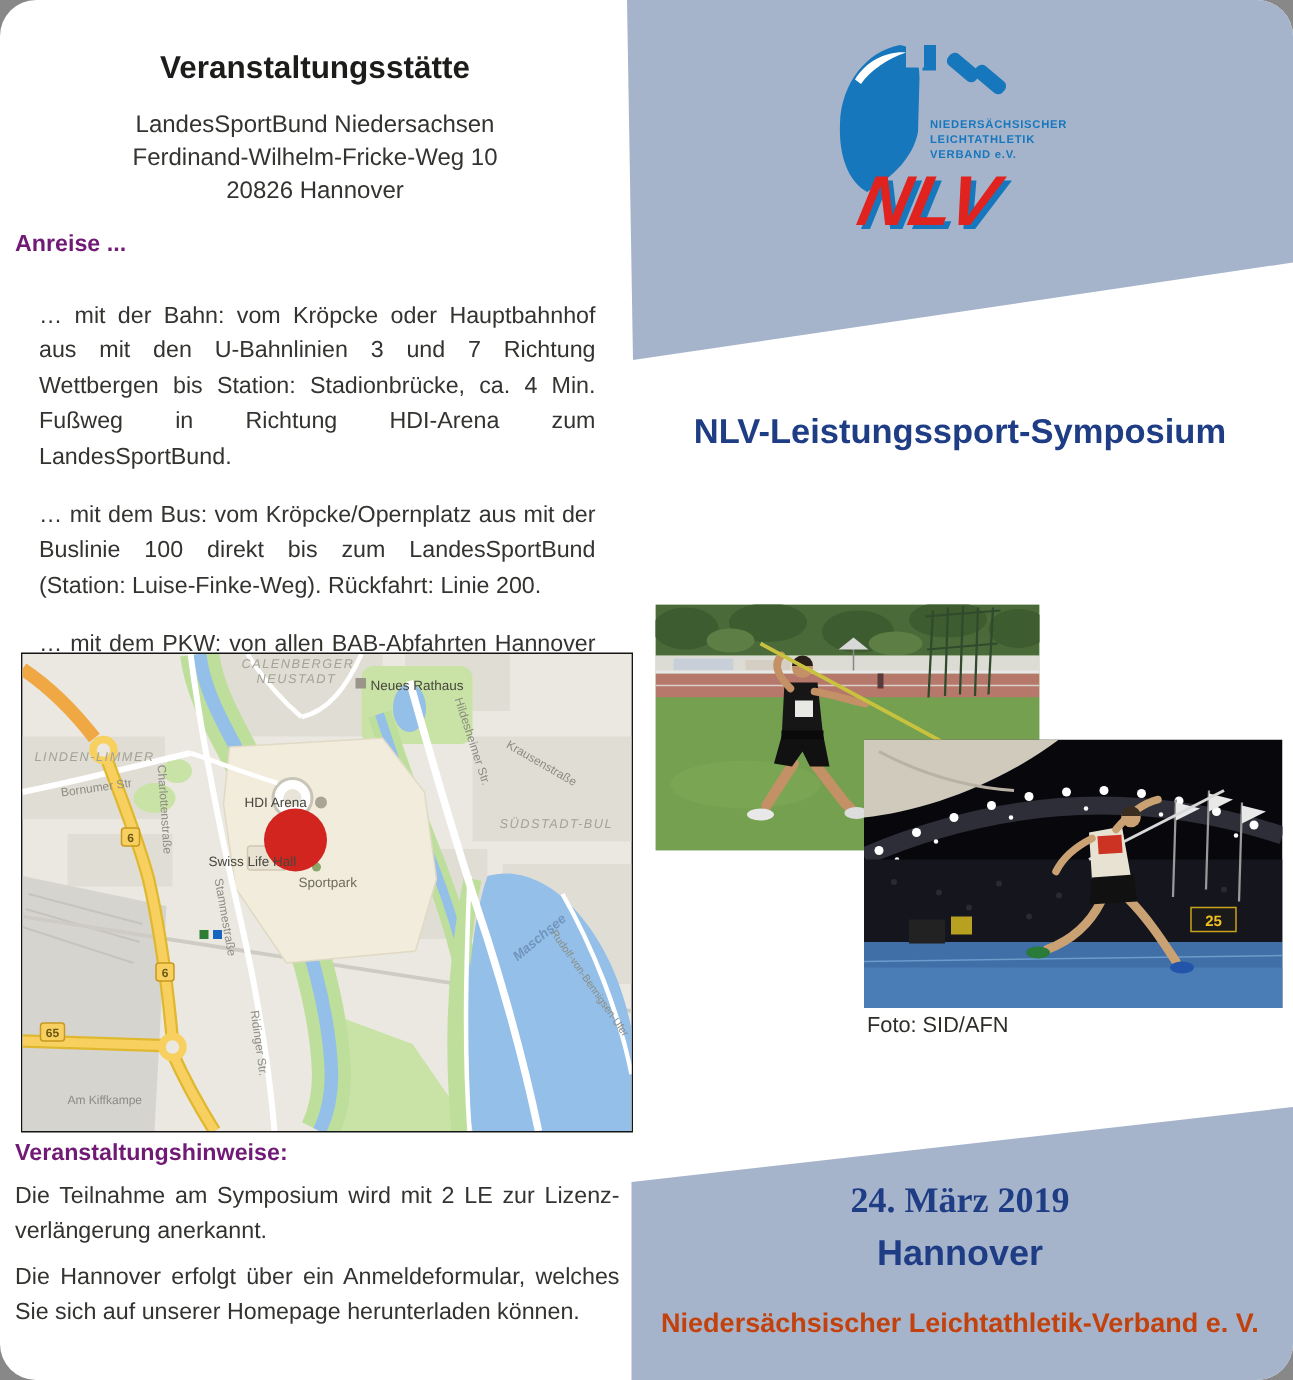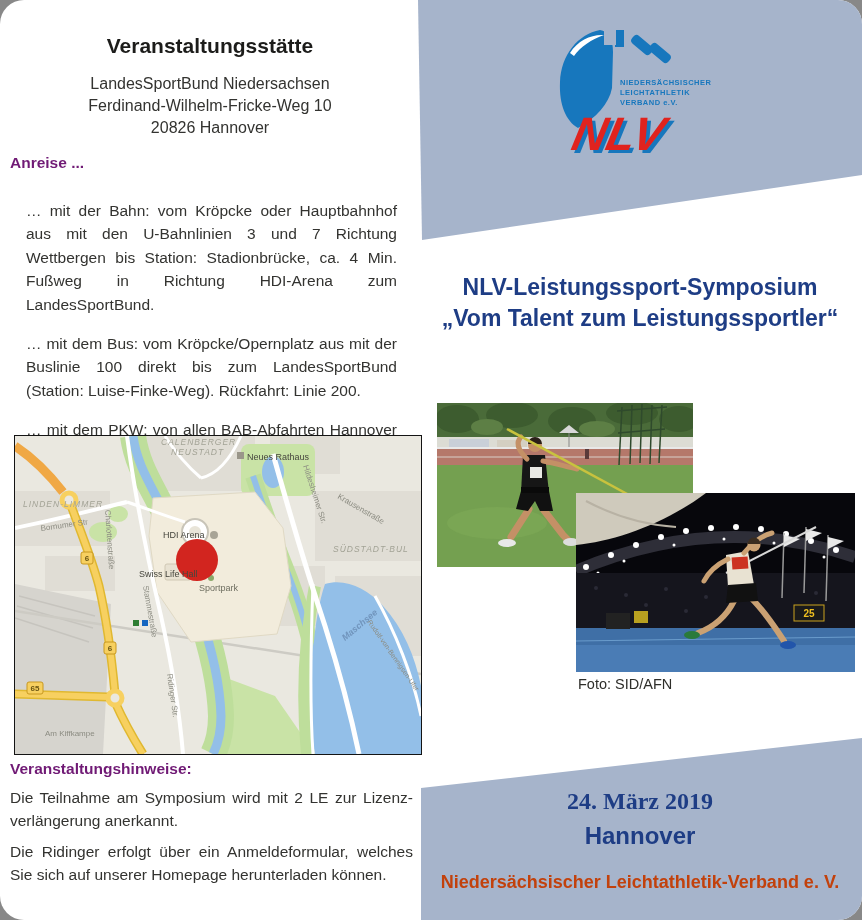--- a/index.html
+++ b/index.html
@@ -154,21 +154,21 @@
       <text x="288" y="30" class="m-street" transform="rotate(72 288 30)">Hildesheimer Str.</text>
       <text x="128" y="150" class="m-street" transform="rotate(80 128 150)">Stammestraße</text>
       <text x="152" y="238" class="m-street" transform="rotate(82 152 238)">Ridinger Str.</text>
       <text x="352" y="186" class="m-street-s" transform="rotate(55 352 186)">Rudolf-von-Bennigsen-Ufer</text>
     </svg>
   </div>
 
   <div class="abs sec-heading" style="top:760px;">Veranstaltungshinweise:</div>
   <div class="abs bodytext notes" style="top:786px;">
     <p>Die Teilnahme am Symposium wird mit 2 LE zur Lizenz­verlängerung anerkannt.</p>
-    <p>Die Ridinger erfolgt über ein Anmeldeformular, welches Sie sich auf unserer Homepage herunterladen können.</p>
+    <p>Die Hannover erfolgt über ein Anmeldeformular, welches Sie sich auf unserer Homepage herunterladen können.</p>
   </div>
 
   <svg class="abs" style="left:418px;top:0;" width="444" height="240" viewBox="0 0 444 240">
     <polygon points="0,0 444,0 444,175 4,240" fill="#a6b4cb"></polygon>
   </svg>
 
   <svg class="abs" style="left:552px;top:22px;" width="190" height="145" viewBox="0 0 190 145">
 
     <path d="M48,8 C26,12 9,33 8,60 C7,83 14,99 26,106 C44,96 57,82 60,66 L61,30 C61,16 56,9 48,8 Z" fill="#1777bd"></path>
     <rect x="63" y="8" width="9" height="17" fill="#1777bd"></rect>
@@ -185,21 +185,20 @@
     </g>
 
     <g transform="skewX(-12)" font-size="47" font-weight="bold" font-style="italic">
       <text x="49" y="131" fill="#1777bd">NLV</text>
       <text x="45" y="128" fill="#e0231e">NLV</text>
     </g>
   </svg>
 
   <div class="abs right-title">
     <div>NLV-Leistungssport-Symposium</div>
-    <div>„Vom Talent zum Leistungssportler“</div>
   </div>
 
   <div class="abs photo" style="left:437px;top:403px;width:256px;height:164px;">
     <svg width="256" height="164" viewBox="0 0 256 164">
       <rect width="256" height="164" fill="#74a050"></rect>
       <rect width="256" height="34" fill="#4a6b39"></rect>
       <g fill="#3d5c2f">
           <ellipse cx="20" cy="16" rx="22" ry="14"></ellipse>
           <ellipse cx="75" cy="12" rx="26" ry="13"></ellipse>
           <ellipse cx="135" cy="18" rx="24" ry="14"></ellipse>

